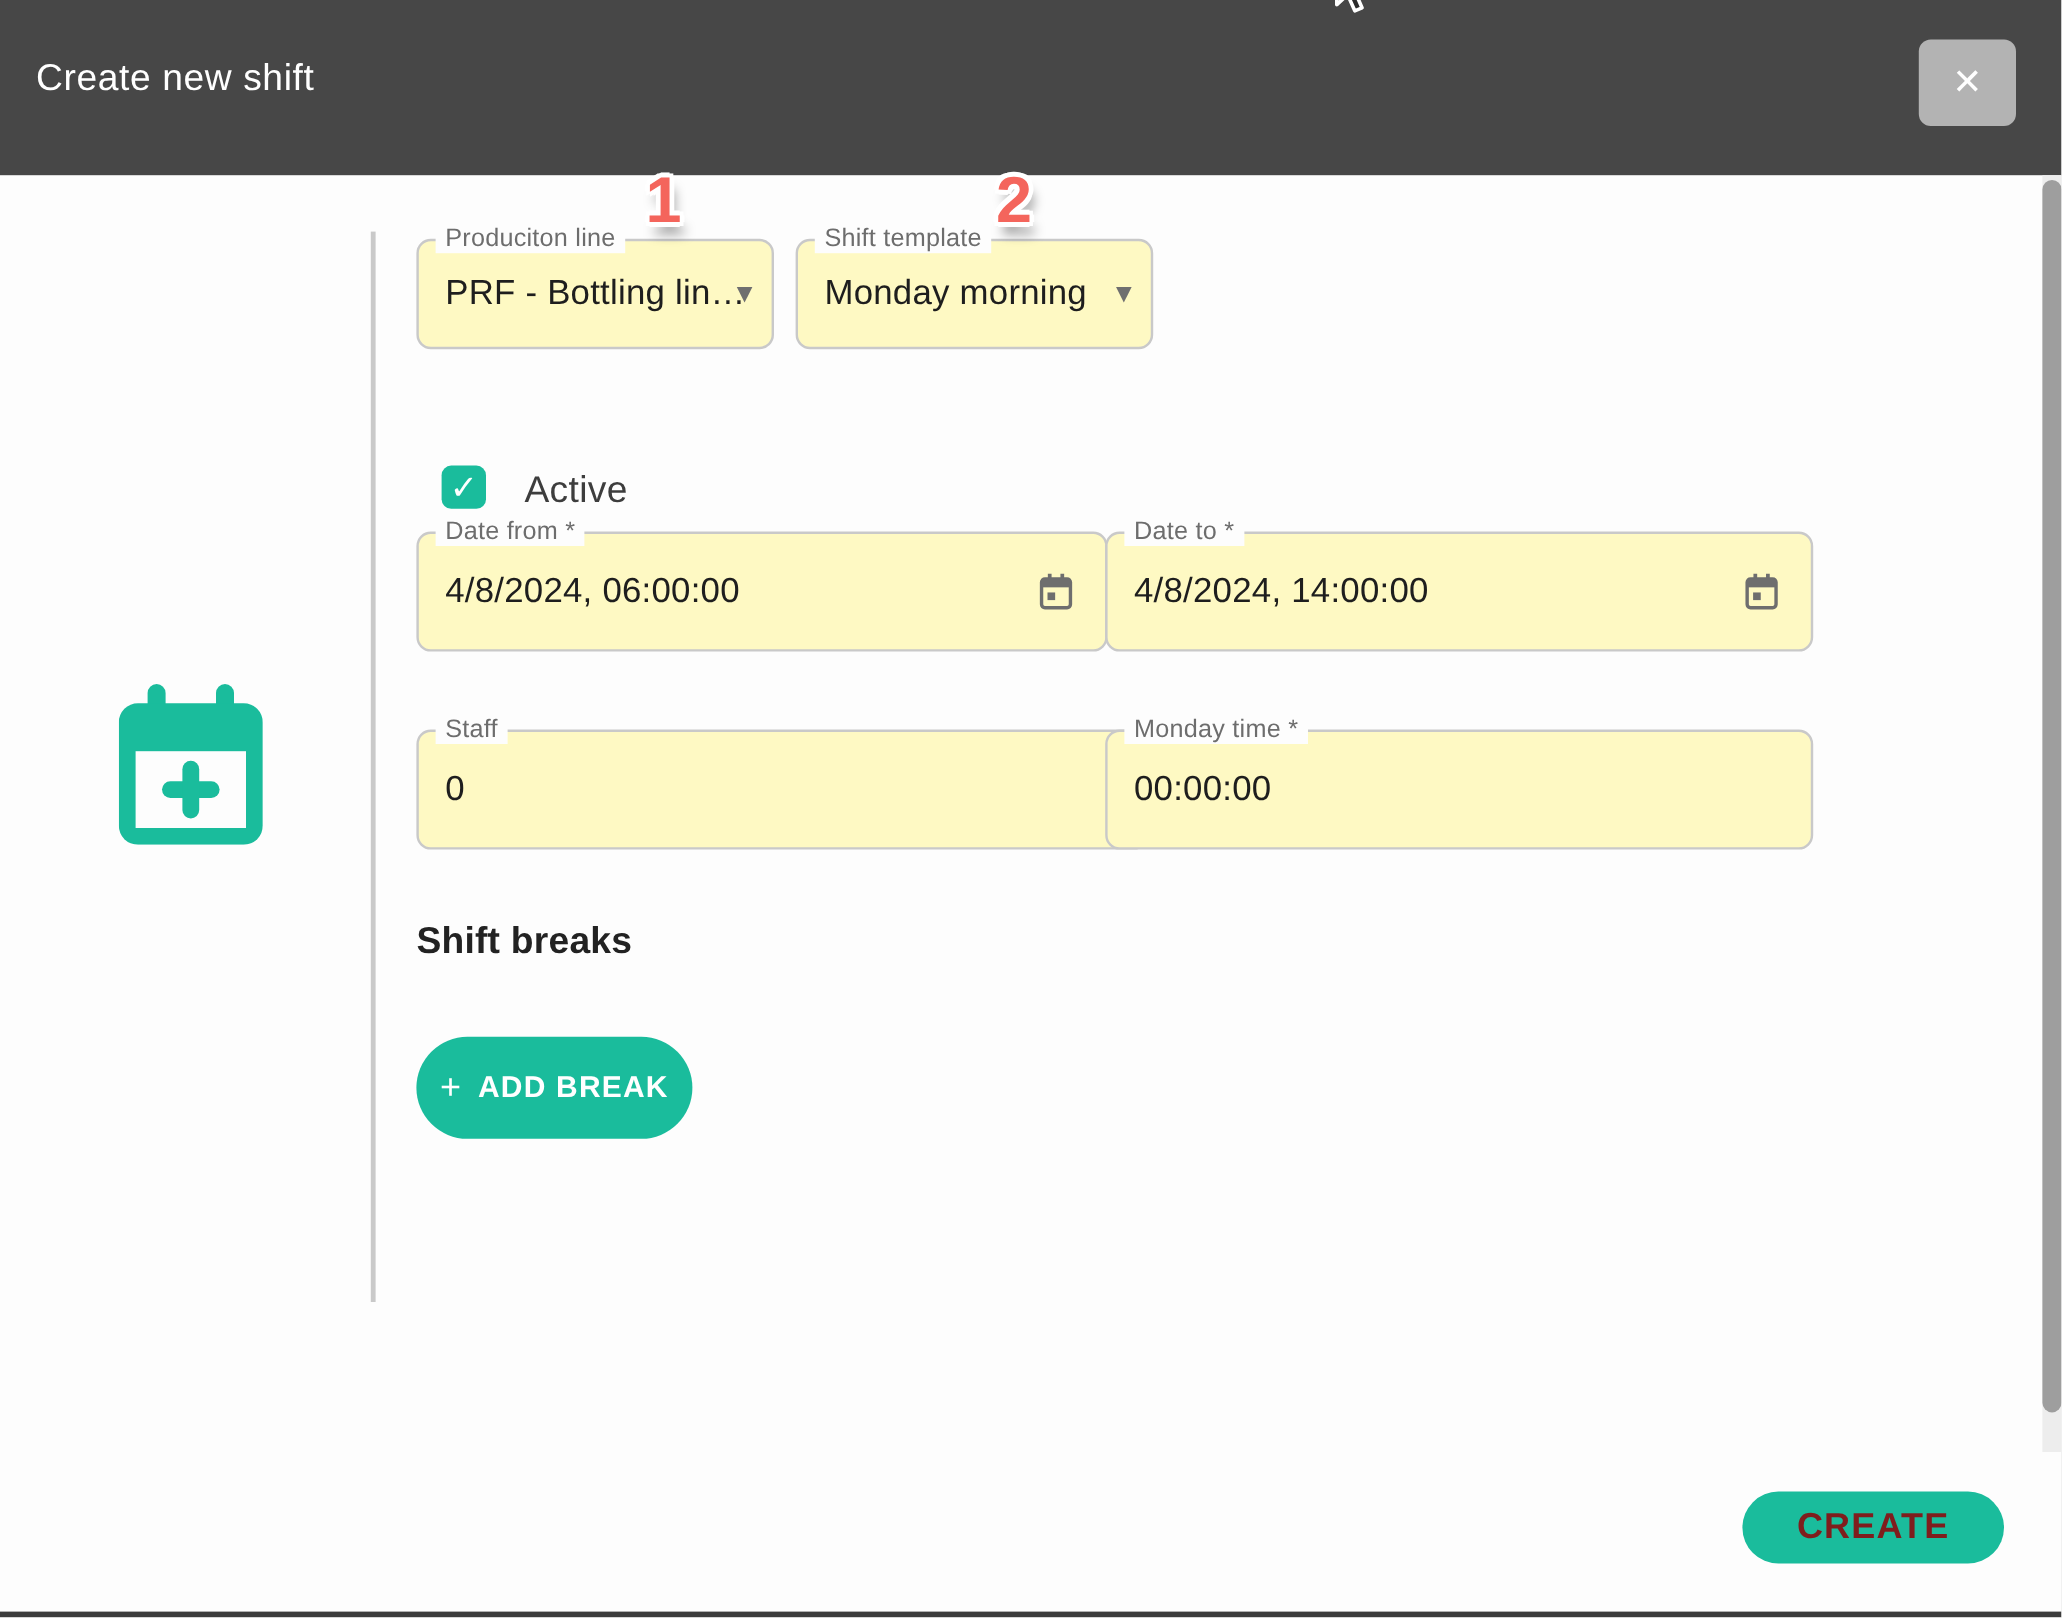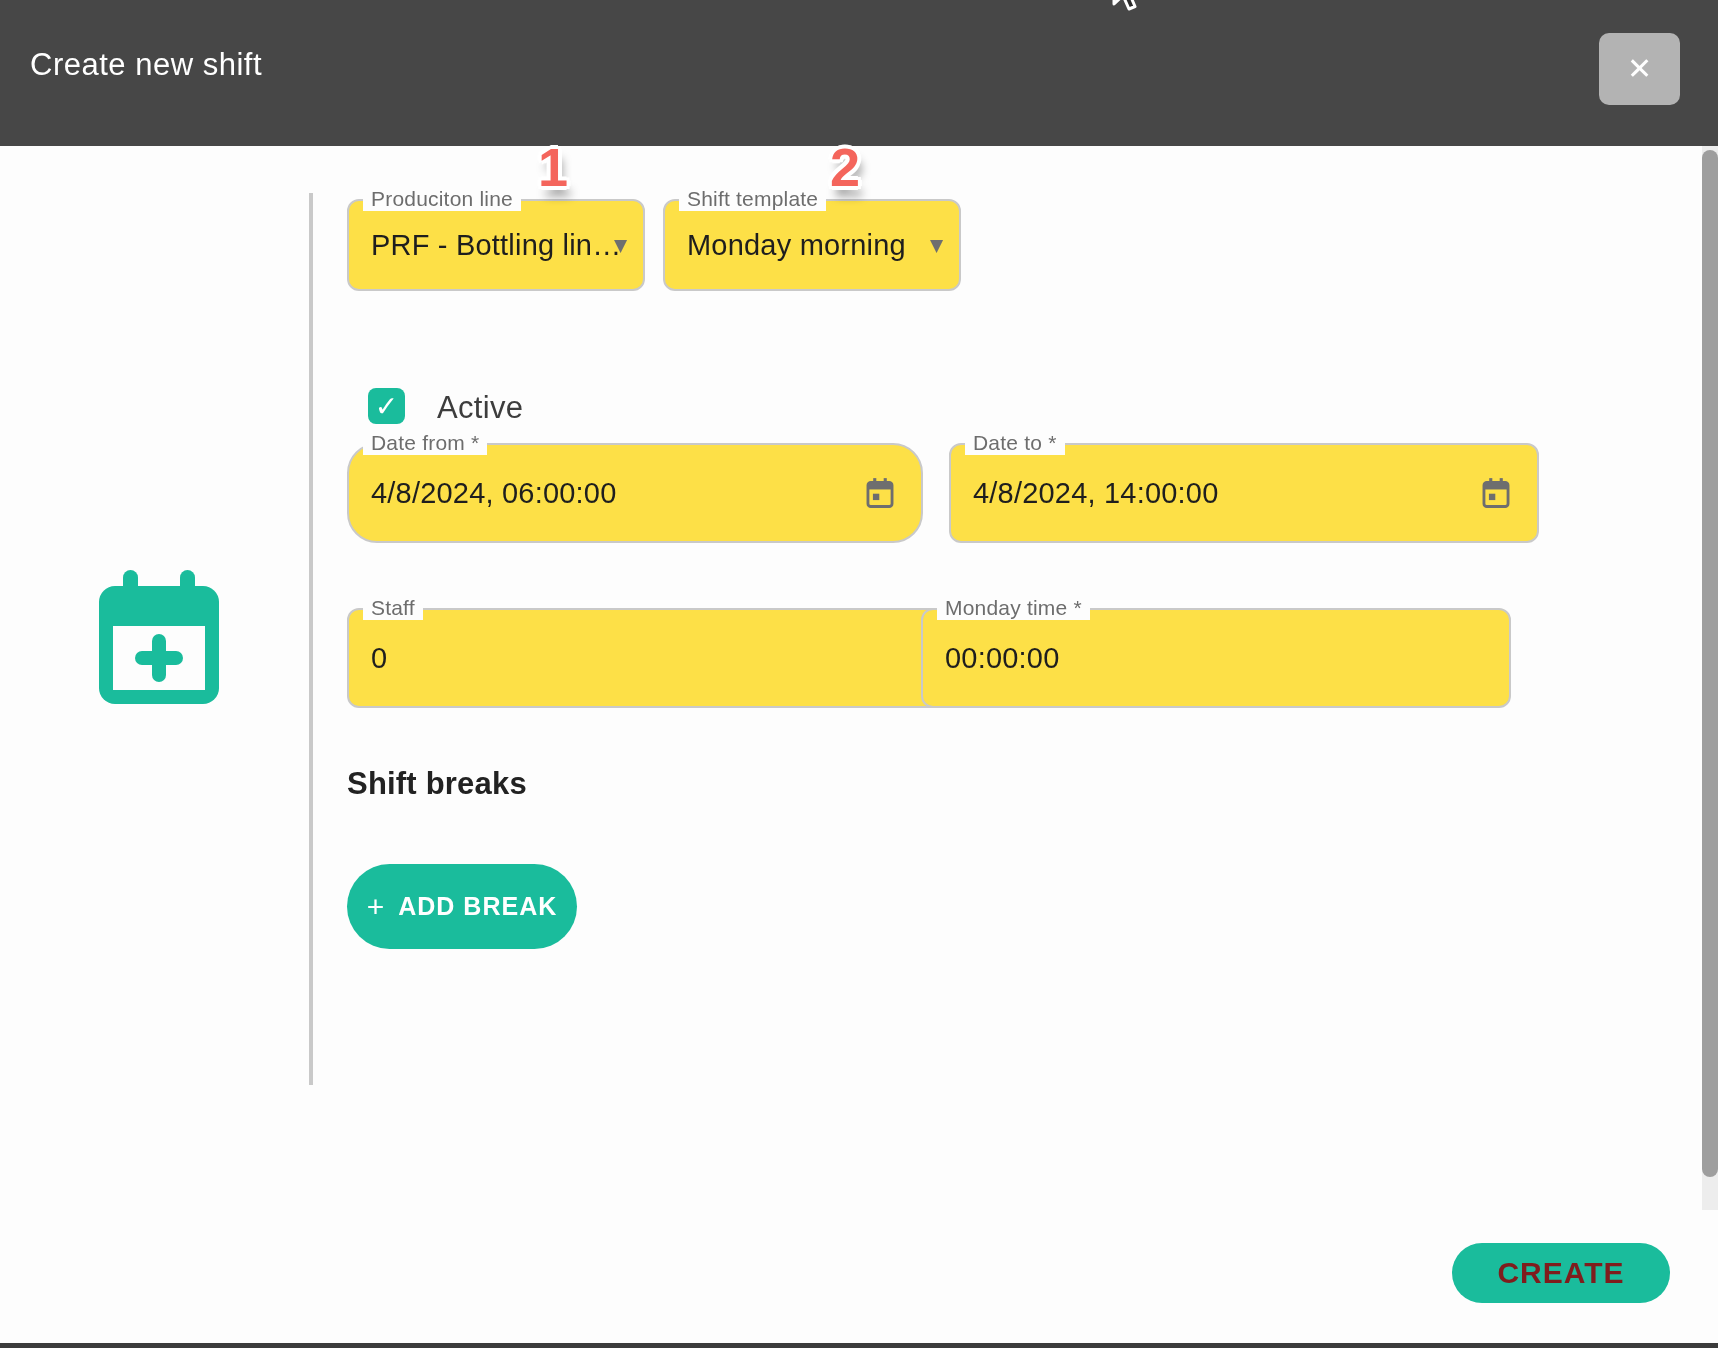--- a/index.html
+++ b/index.html
@@ -35,21 +35,21 @@
     position:absolute; left:309px; top:193px; width:4px; height:892px;
     background:#c9c9c9;
   }
   .big-cal {
     position:absolute; left:99px; top:570px; width:120px; height:134px;
   }
 
   
   .field {
     position:absolute; border:2px solid #c9c9c9; border-radius:12px;
-    background:#fde047;
+    background:#fef9c3;
   }
   .field-label {
     position:absolute; top:-14px; left:14px; background:#fdfdfd;
     padding:0 8px; font-size:21px; color:#6d6d6d; letter-spacing:0.2px;
     white-space:nowrap;
   }
   .field-value {
     position:absolute; left:22px; top:50%; transform:translateY(-50%);
     font-size:29px; color:#1e1e1e; white-space:nowrap; letter-spacing:0.2px;
   }
@@ -60,22 +60,22 @@
   }
   .cal-icon {
     position:absolute; right:24px; top:50%; transform:translateY(-50%);
     width:34px; height:36px;
   }
 
   
   .f-prodline   { left:347px; top:199px; width:298px; height:92px; }
   .f-template   { left:663px; top:199px; width:298px; height:92px; }
   
-  .f-datefrom   { left:347px; top:443px; width:576px; height:100px;border-radius:30px; }
-  .f-dateto     { left:949px; top:443px; width:590px; height:100px; }
+  .f-datefrom   { left:347px; top:443px; width:576px; height:100px; }
+  .f-dateto     { left:921px; top:443px; width:590px; height:100px; }
   
   .f-staff      { left:347px; top:608px; width:610px; height:100px; }
   .f-cycle      { left:921px; top:608px; width:590px; height:100px; }
 
   
   .marker {
     position:absolute; width:60px; text-align:center;
     font-size:54px; font-weight:800; color:#f4655c;
     text-shadow:
       -3px -3px 0 #fff, 3px -3px 0 #fff, -3px 3px 0 #fff, 3px 3px 0 #fff,

